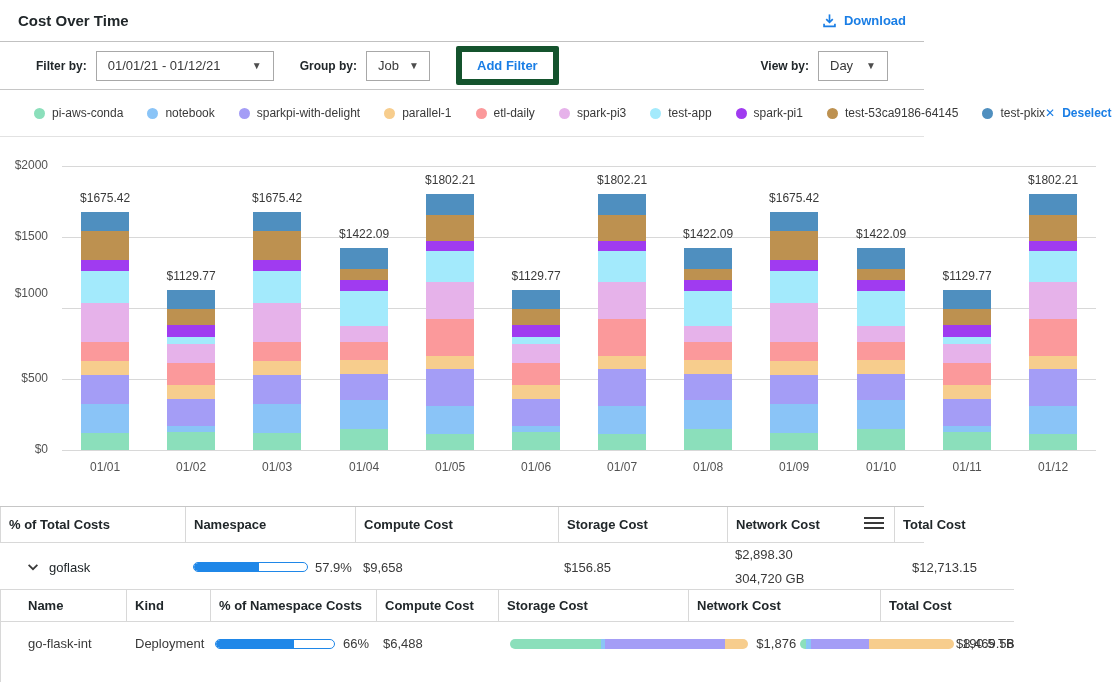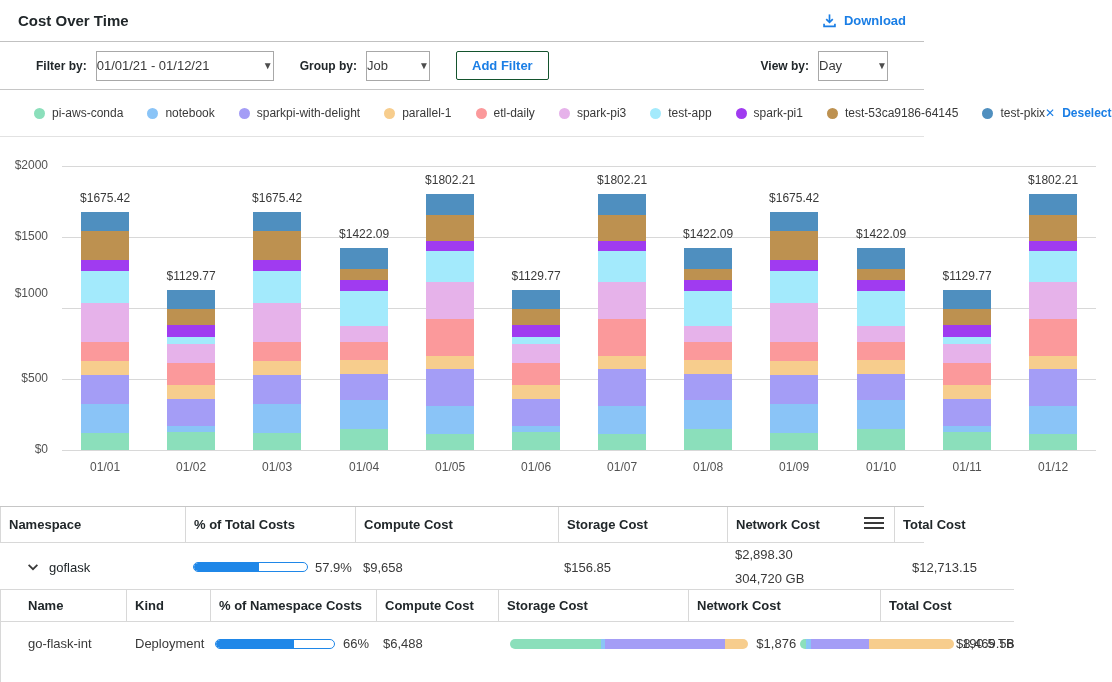--- a/index.html
+++ b/index.html
@@ -25,29 +25,29 @@
 
   
   .filter-row {
     height: 48px; display: flex; align-items: center;
     padding: 0 36px; border-bottom: 1px solid #c6c6c6;
   }
   .flabel { font-size: 12px; font-weight: bold; color: #21272a; margin-right: 9px; white-space: nowrap; }
   .dropdown {
     display: flex; align-items: center; justify-content: space-between;
     border: 1px solid #a8a8a8; background: #fff; height: 30px;
-    padding: 0 0; font-size: 13px; color: #393939; cursor: pointer; gap: 10px;
+    padding: 0 11px; font-size: 13px; color: #393939; cursor: pointer; gap: 10px;
     white-space: nowrap;
   }
   .dd-date { width: 178px; margin-right: 26px; }
   .dd-job  { width: 64px; margin-right: 26px; }
   .dd-day  { width: 70px; }
   .caret { font-size: 10px; color: #4d4d4d; }
   .add-filter-btn {
-    border: 1px solid #14532d; color: #1a7ee5; background: #fff;
+    border: 6px solid #14532d; color: #1a7ee5; background: #fff;
     font-size: 13px; font-weight: bold; padding: 6px 15px; border-radius: 2px;
     cursor: pointer; font-family: inherit;
   }
   .view-by { margin-left: auto; display: flex; align-items: center; }
 
   
   .legend-row {
     height: 47px; display: flex; align-items: center;
     padding: 0 34px; border-bottom: 1px solid #e2e2e2;
   }
@@ -387,24 +387,24 @@
     </div>
 
   <div class="ns-table">
     <div class="ns-head" id="ns-head">
       <div class="hamburger">
           <div></div>
           <div></div>
           <div></div>
         </div>
     <div class="hcell">
+          <span>% of Total Costs</span>
+        </div>
+        <div class="hcell">
           <span>Namespace</span>
-        </div>
-        <div class="hcell">
-          <span>% of Total Costs</span>
         </div>
         <div class="hcell">
           <span>Compute Cost</span>
         </div>
         <div class="hcell">
           <span>Storage Cost</span>
         </div>
         <div class="hcell">
           <span>Network  Cost</span>
         </div>

